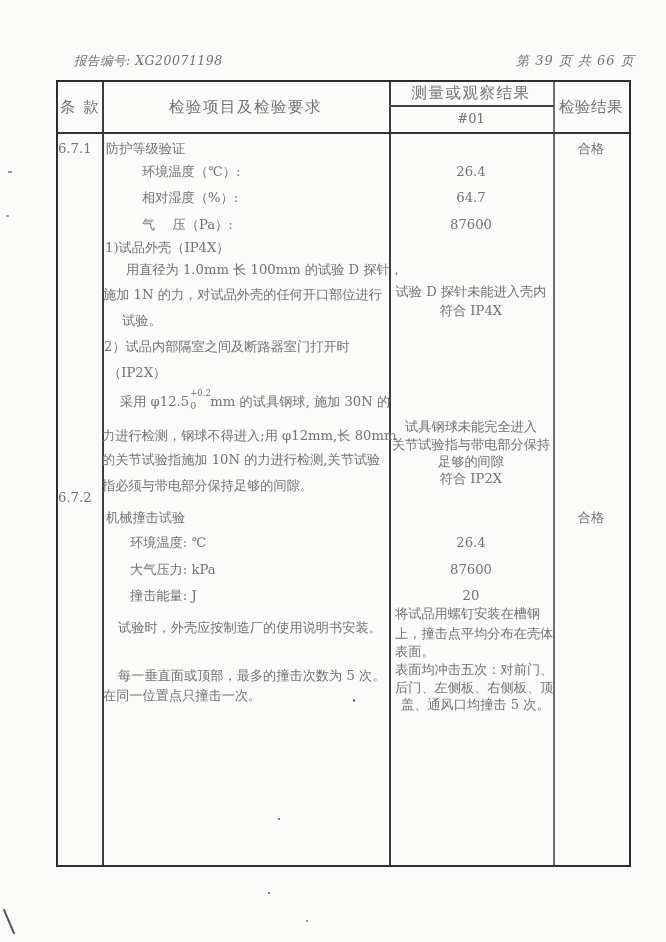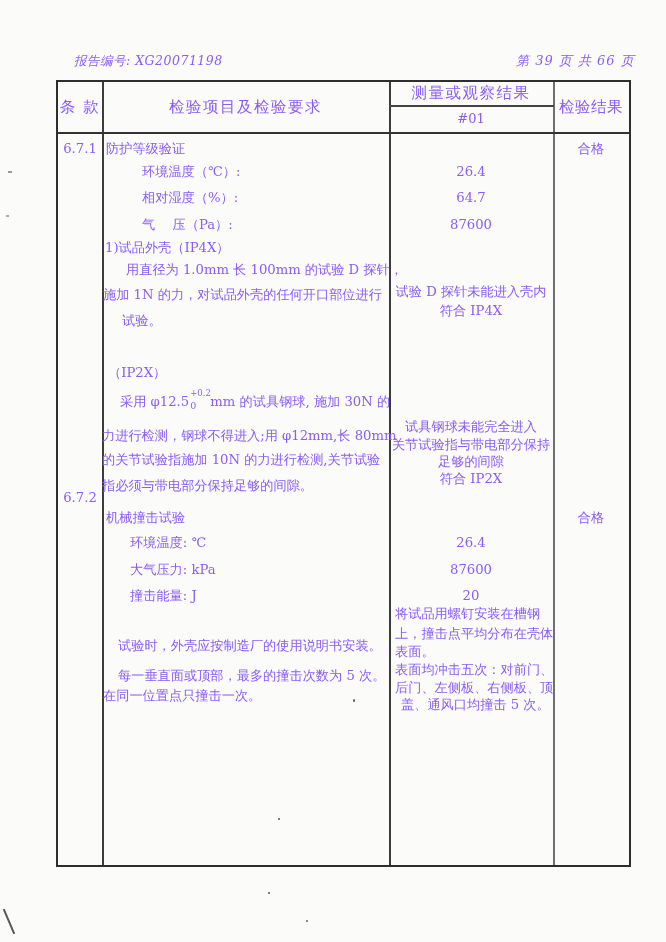--- a/index.html
+++ b/index.html
@@ -1,37 +1,37 @@
 <!DOCTYPE html>
 <html><head>
 <meta charset="utf-8">
 <style>
   html,body{margin:0;padding:0;background:#e8e8e6;}
   .page{
     position:relative;width:666px;height:942px;margin:0 auto;
     background:#fbfbf9;overflow:hidden;
     font-family:"DejaVu Serif","Liberation Serif",serif;
-    color:#8b5cf6;
+    color:#737373;
   }
   .hdr-text{position:absolute;font-size:12.5px;white-space:nowrap;}
   .report{left:74px;top:53px;font-style:italic;letter-spacing:.5px;}
   .pageinfo{left:516px;top:52px;font-size:13px;font-style:italic;letter-spacing:1px;}
   .tbl{position:absolute;left:56px;top:80px;width:571px;height:783px;
        border:2px solid #2e2e2e;box-sizing:content-box;}
   .vline{position:absolute;top:0;bottom:0;width:1.5px;background:#3c3c3c;}
   .v1{left:44px;}
   .v2{left:331px;}
   .v3{left:495px;background:#6f6f6f;}
   .hline{position:absolute;left:0;right:0;height:2px;background:#333;}
   .h-head{top:50px;}
   .h-sub{position:absolute;left:331px;width:165px;top:23px;height:1.5px;background:#444;}
   .cell{position:absolute;display:flex;align-items:center;justify-content:center;
         font-size:15.5px;letter-spacing:1.5px;white-space:nowrap;}
   .ln{position:absolute;white-space:nowrap;font-size:13.2px;line-height:15px;}
-  .c1{left:0;width:44px;text-align:center;}
+  .c1{left:0;width:44px;text-align:left;}
   .c3{left:331px;width:164px;text-align:center;}
   .c3l{left:337px;width:160px;text-align:left;}
   .c4{left:495px;width:76px;text-align:center;}
   .tol{display:inline-block;position:relative;width:17px;height:14px;vertical-align:-3px;}
   .tol .t{position:absolute;left:1px;top:-6px;font-size:8.5px;line-height:8px;}
   .tol .b{position:absolute;left:1px;bottom:-1px;font-size:9.5px;line-height:9px;}
   .diag{position:absolute;left:8px;top:908px;width:1.8px;height:27px;background:#3a3a3a;
         transform:rotate(-23deg);opacity:.85;}
   .speck{position:absolute;background:#555;border-radius:50%;}
 </style>
@@ -68,20 +68,21 @@
     <div class="ln" style="left:84px;top:135px;">气　 压（Pa）:</div>
     <div class="ln c3" style="top:135px;">87600</div>
 
     <div class="ln" style="left:47px;top:158px;">1)试品外壳（IP4X）</div>
     <div class="ln" style="left:68px;top:180px;">用直径为 1.0mm 长 100mm 的试验 D 探针，</div>
     <div class="ln" style="left:45px;top:205px;">施加 1N 的力，对试品外壳的任何开口部位进行</div>
     <div class="ln" style="left:64px;top:231px;">试验。</div>
     <div class="ln c3" style="top:202px;">试验 D 探针未能进入壳内</div>
     <div class="ln c3" style="top:221px;">符合 IP4X</div>
 
+    <div class="ln" style="left:46px;top:257px;">2）试品内部隔室之间及断路器室门打开时</div>
     <div class="ln" style="left:50px;top:283px;">（IP2X）</div>
     <div class="ln" style="left:62px;top:312px;"><span>采用 φ12.5</span><span class="tol"><span class="t">+0.2</span><span class="b">0</span></span><span> mm 的试具钢球, 施加 30N 的</span></div>
     <div class="ln" style="left:44px;top:346px;">力进行检测，钢球不得进入;用 φ12mm,长 80mm</div>
     <div class="ln" style="left:44px;top:370px;">的关节试验指施加 10N 的力进行检测,关节试验</div>
     <div class="ln" style="left:44px;top:396px;">指必须与带电部分保持足够的间隙。</div>
     <div class="ln c3" style="top:337px;">试具钢球未能完全进入</div>
     <div class="ln c3" style="top:355px;">关节试验指与带电部分保持</div>
     <div class="ln c3" style="top:372px;">足够的间隙</div>
     <div class="ln c3" style="top:389px;">符合 IP2X</div>
 
@@ -89,21 +90,21 @@
     <div class="ln" style="left:48px;top:428px;">机械撞击试验</div>
     <div class="ln c4" style="top:428px;">合格</div>
 
     <div class="ln" style="left:72px;top:453px;">环境温度: ℃</div>
     <div class="ln c3" style="top:453px;">26.4</div>
     <div class="ln" style="left:72px;top:480px;">大气压力: kPa</div>
     <div class="ln c3" style="top:480px;">87600</div>
     <div class="ln" style="left:72px;top:506px;">撞击能量: J</div>
     <div class="ln c3" style="top:506px;">20</div>
 
-    <div class="ln" style="left:60px;top:556px;">试验时，外壳应按制造厂的使用说明书安装。</div>
+    <div class="ln" style="left:60px;top:538px;">试验时，外壳应按制造厂的使用说明书安装。</div>
     <div class="ln" style="left:60px;top:586px;">每一垂直面或顶部，最多的撞击次数为 5 次。</div>
     <div class="ln" style="left:45px;top:606px;">在同一位置点只撞击一次。</div>
 
     <div class="ln c3l" style="top:524px;">将试品用螺钉安装在槽钢</div>
     <div class="ln c3l" style="top:544px;">上，撞击点平均分布在壳体</div>
     <div class="ln c3l" style="top:562px;">表面。</div>
     <div class="ln c3l" style="top:580px;">表面均冲击五次：对前门、</div>
     <div class="ln c3l" style="top:598px;">后门、左侧板、右侧板、顶</div>
     <div class="ln c3l" style="top:615px;left:343px;">盖、通风口均撞击 5 次。</div>
   </div>

